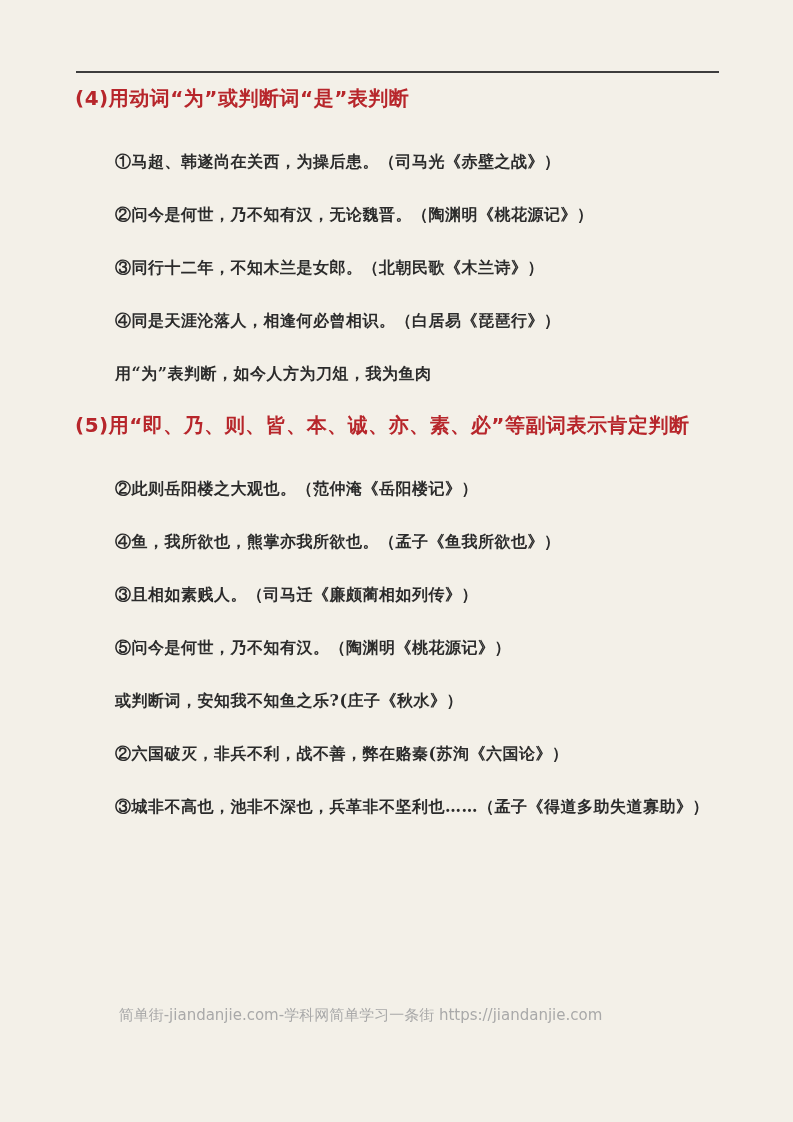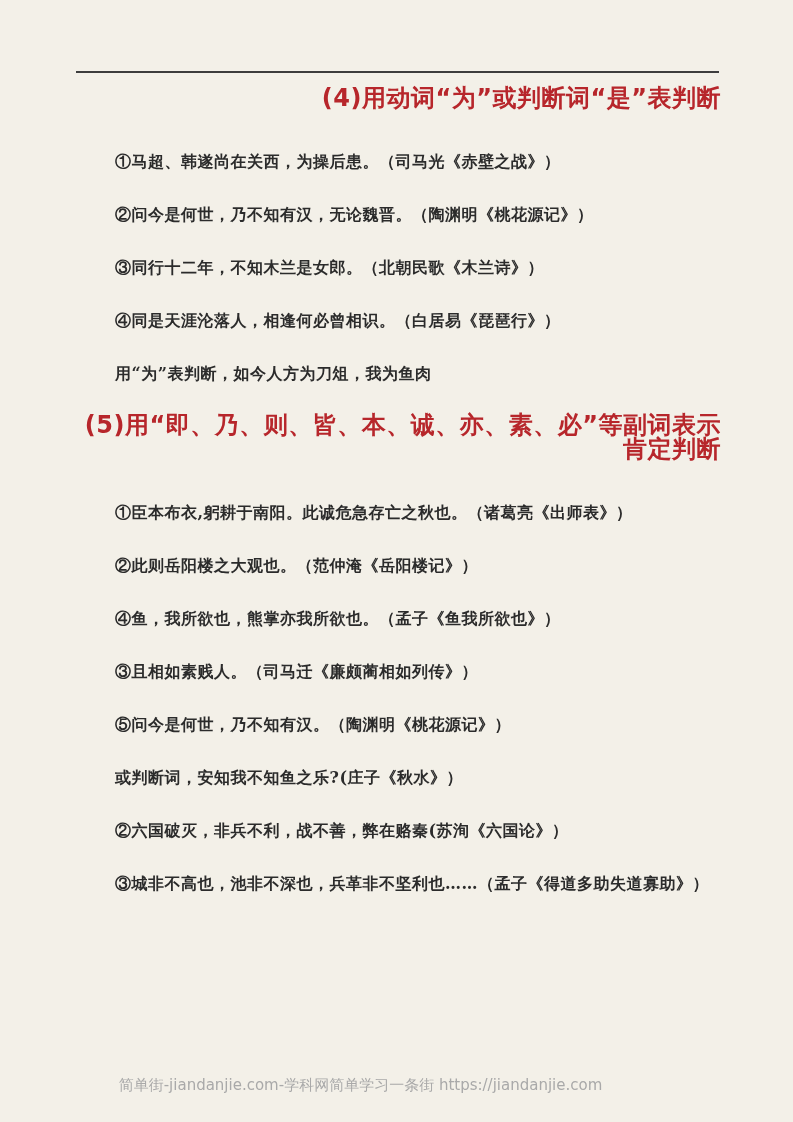--- a/index.html
+++ b/index.html
@@ -24,44 +24,43 @@
     border-top: 2px solid var(--divider, #3D3D3D);
   }
   .content {
     position: absolute;
     left: 75px;
     top: 80px;
     width: 646px;
   }
   .heading {
     font-family: "DejaVu Sans", "Liberation Sans", sans-serif;
-    font-size: 24px;
+    font-size: 20px;
     font-weight: bold;
     color: var(--accent, #B7262B);
     line-height: 24px;
     margin: 18px 0 0 0;
     letter-spacing: 0.5px;
-    text-align: right;
   }
   .heading.h-first { margin-top: 6px; }
   .item {
     font-size: 16px;
     color: var(--body, #2B2B2B);
     line-height: 43px;
     margin: 10px 0 0 0;
     text-indent: 40px;
     letter-spacing: 0.5px;
     font-weight: bold;
   }
   .heading + .item { margin-top: 30px; }
   .footer {
     position: absolute;
     left: 0;
     right: 72px;
-    top: 1074px;
+    top: 1004px;
     text-align: center;
     font-family: "DejaVu Sans", "Liberation Sans", sans-serif;
     font-size: 15px;
     line-height: 22px;
     color: var(--footer, #A9A9A9);
   }
 </style>
 </head>
 <body>
 
@@ -74,21 +73,20 @@
       <h2 class="heading h-first">(4)用动词“为”或判断词“是”表判断</h2>
       <p class="item">①马超、韩遂尚在关西，为操后患。（司马光《赤壁之战》）</p>
       <p class="item">②问今是何世，乃不知有汉，无论魏晋。（陶渊明《桃花源记》）</p>
       <p class="item">③同行十二年，不知木兰是女郎。（北朝民歌《木兰诗》）</p>
       <p class="item">④同是天涯沦落人，相逢何必曾相识。（白居易《琵琶行》）</p>
       <p class="item">用“为”表判断，如今人方为刀俎，我为鱼肉</p>
     </section>
 
     <section>
       <h2 class="heading">(5)用“即、乃、则、皆、本、诚、亦、素、必”等副词表示肯定判断</h2>
-      <p class="item">①臣本布衣,躬耕于南阳。此诚危急存亡之秋也。（诸葛亮《出师表》）</p>
       <p class="item">②此则岳阳楼之大观也。（范仲淹《岳阳楼记》）</p>
       <p class="item">④鱼，我所欲也，熊掌亦我所欲也。（孟子《鱼我所欲也》）</p>
       <p class="item">③且相如素贱人。（司马迁《廉颇蔺相如列传》）</p>
       <p class="item">⑤问今是何世，乃不知有汉。（陶渊明《桃花源记》）</p>
     </section>
 
     <section>
       <p class="item">或判断词，安知我不知鱼之乐?(庄子《秋水》）</p>
       <p class="item">②六国破灭，非兵不利，战不善，弊在赂秦(苏洵《六国论》）</p>
       <p class="item">③城非不高也，池非不深也，兵革非不坚利也……（孟子《得道多助失道寡助》）</p>

